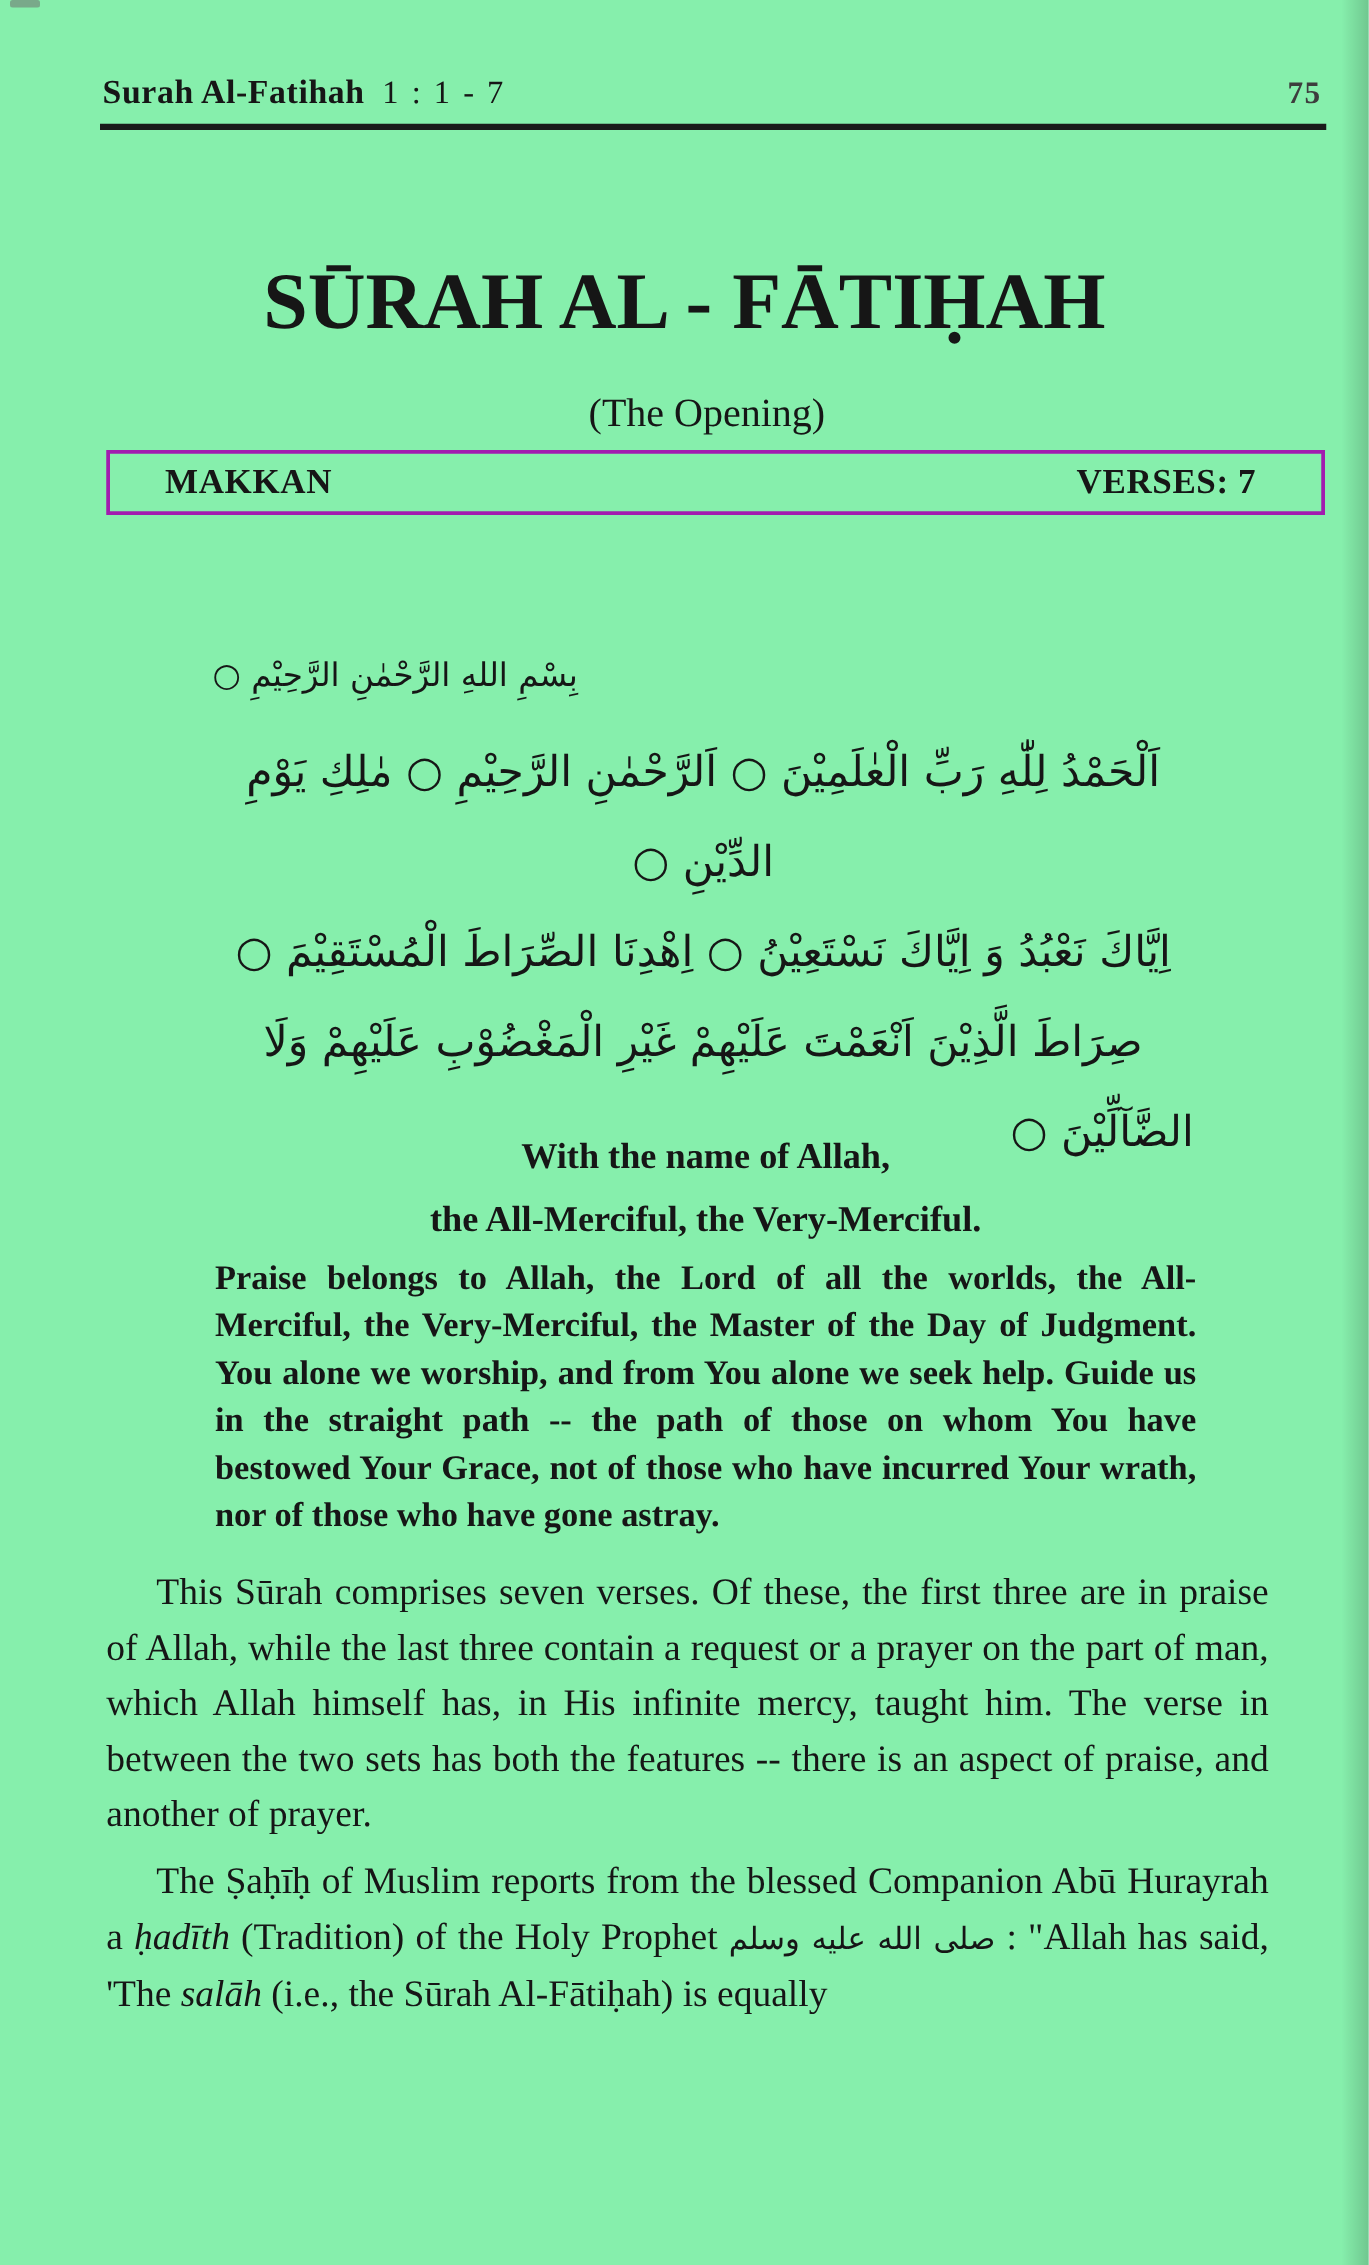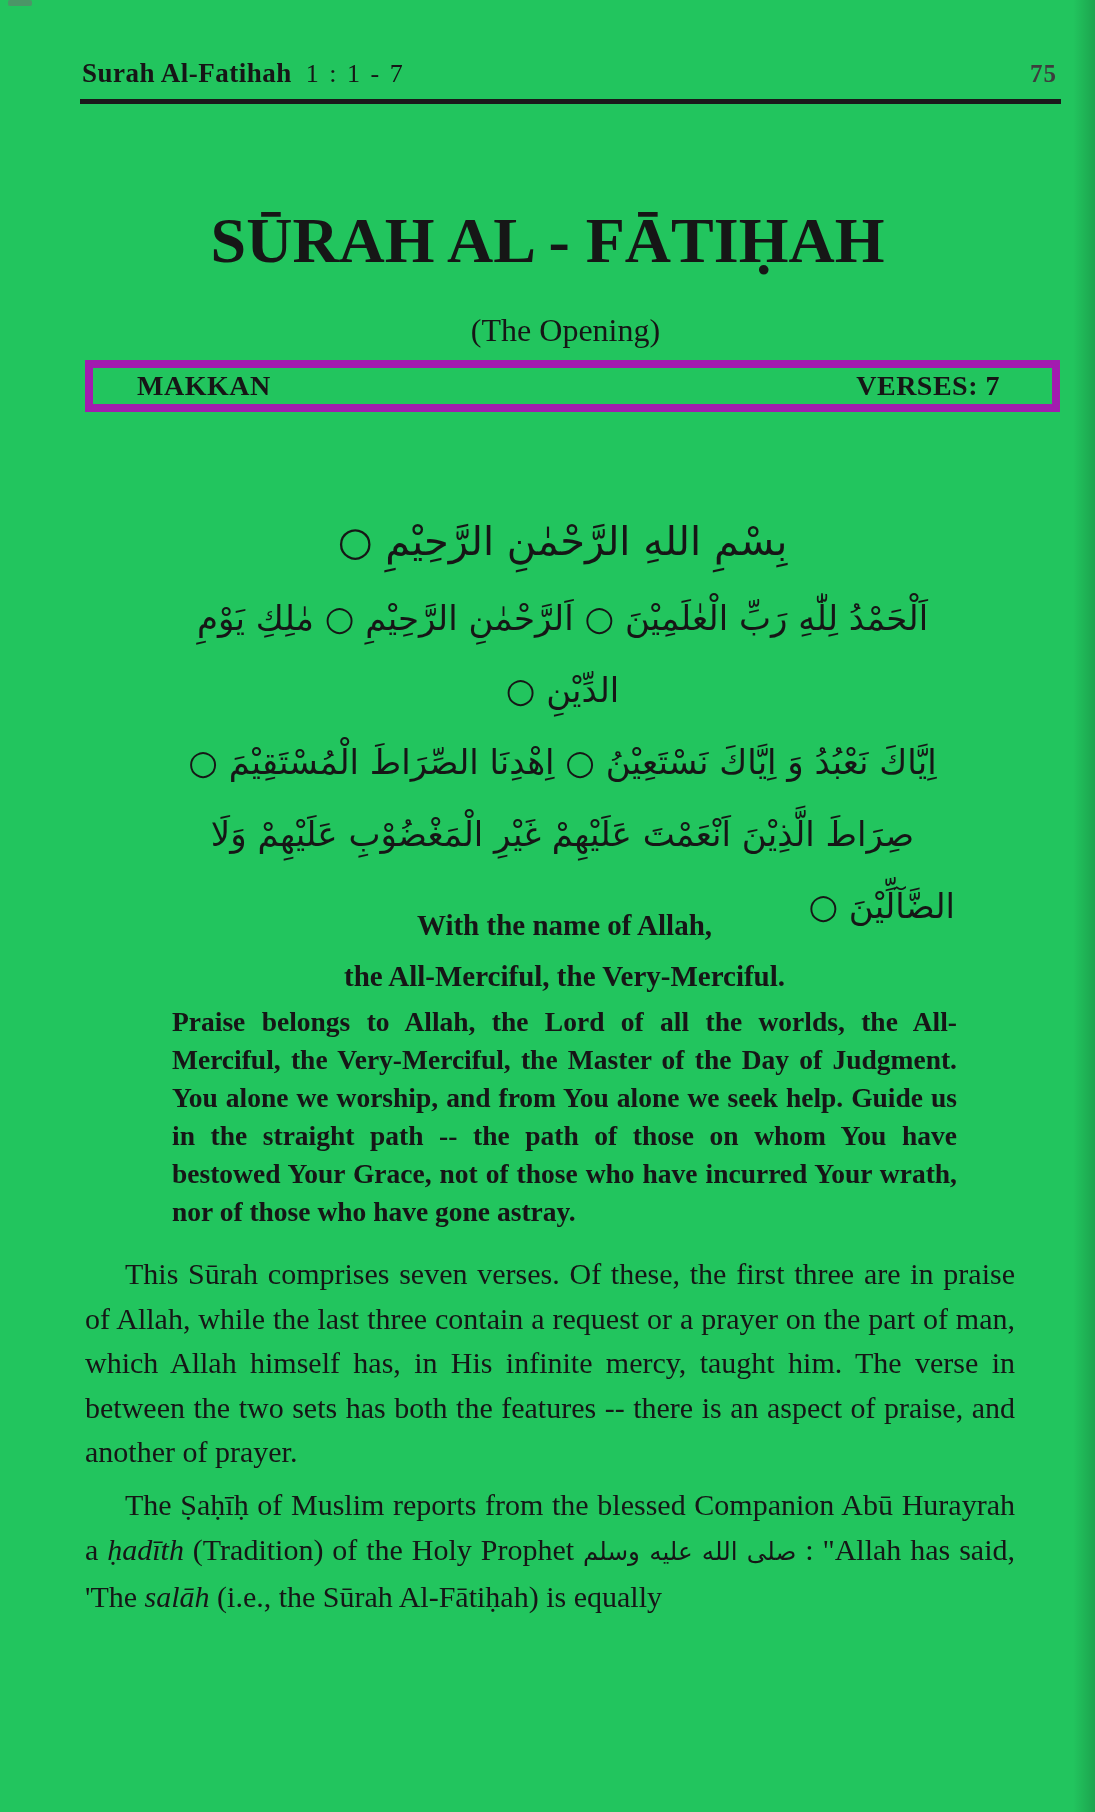--- a/index.html
+++ b/index.html
@@ -2,21 +2,21 @@
 <html><head>
 <meta charset="utf-8">
 <style>
   html, body { margin: 0; padding: 0; }
   body { background: #e8e8e8; }
   .page {
     position: relative;
     width: 1095px;
     height: 1812px;
     margin: 0 auto;
-    background: #22c55e;
+    background: #86efac;
     color: #161616;
     font-family: "Liberation Serif", "DejaVu Serif", serif;
     overflow: hidden;
   }
   .edge-shadow {
     position: absolute; top: 0; right: 0; width: 22px; height: 100%;
     background: linear-gradient(to right, rgba(0,0,0,0), rgba(0,0,0,0.17));
   }
   .corner-smudge {
     position: absolute; top: 0; left: 8px; width: 24px; height: 6px;
@@ -37,32 +37,32 @@
     position: absolute; top: 203px; left: 0; right: 0; margin: 0;
     text-align: center; font-size: 64px; font-weight: bold; letter-spacing: 0px;
     line-height: 1.2;
   }
   .subtitle {
     position: absolute; top: 312px; left: 0; right: 0;
     text-align: center; font-size: 32px; padding-left: 36px;
   }
   .info-box {
     position: absolute; top: 360px; left: 85px; right: 35px; height: 52px;
-    border: 8px solid #a21caf; box-sizing: border-box;
+    border: 3px solid #a21caf; box-sizing: border-box;
     display: flex; justify-content: space-between; align-items: center;
     padding: 0 52px 0 44px;
     font-weight: bold; font-size: 28px; letter-spacing: 0.5px;
   }
   .arabic-block {
     position: absolute; top: 512px; left: 170px; right: 140px;
     direction: rtl;
     font-family: "DejaVu Sans", sans-serif;
   }
   .bismillah {
-    text-align: center; font-size: 40px; line-height: 58px;
+    text-align: left; font-size: 26px; line-height: 58px;
     margin-bottom: 12px;
   }
   .ayah-line {
     text-align: center; font-size: 34px; line-height: 72px;
   }
   .ayah-line.last { padding-left: 52%; text-align: right; }
   .translation-heading {
     position: absolute; top: 900px; left: 172px; right: 138px;
     text-align: center; font-weight: bold; font-size: 29px; line-height: 51px;
   }

